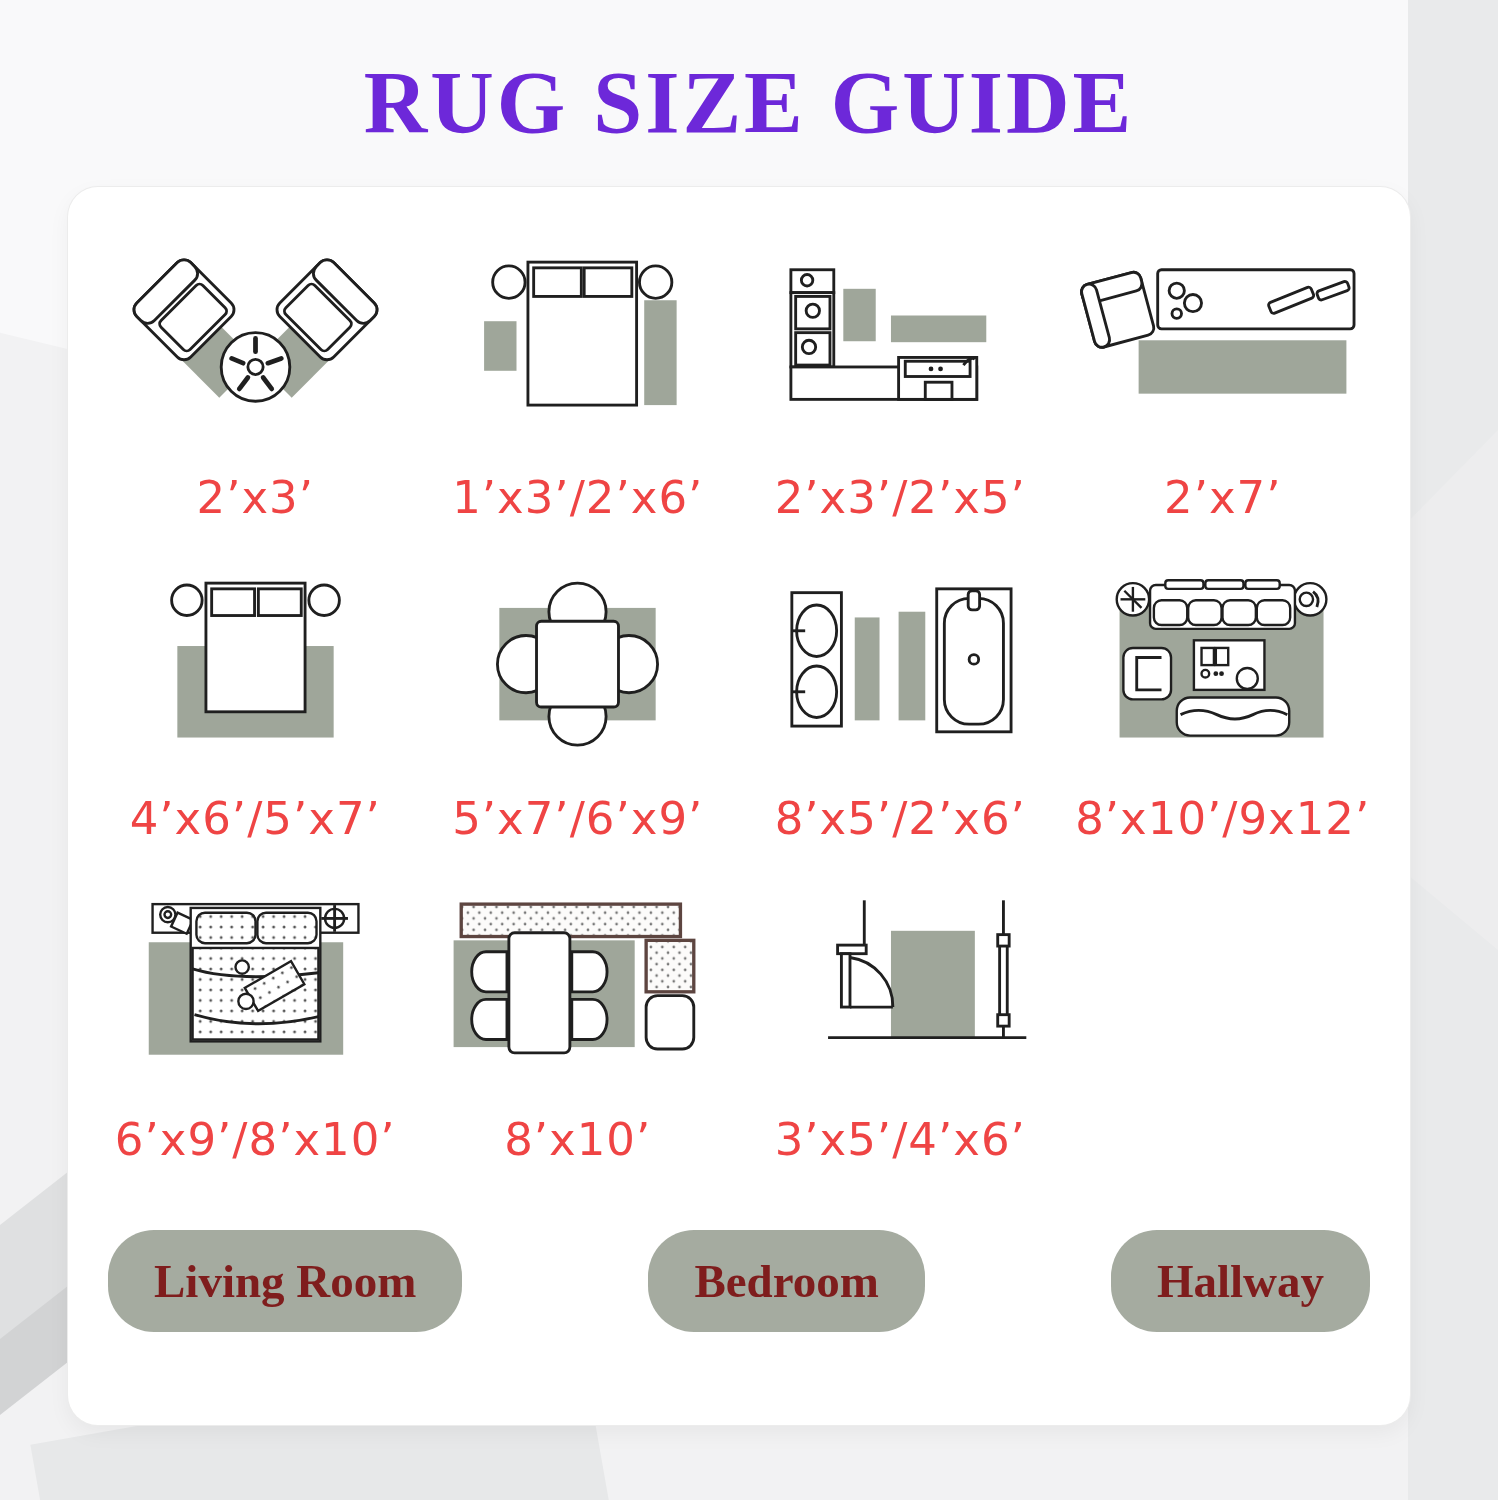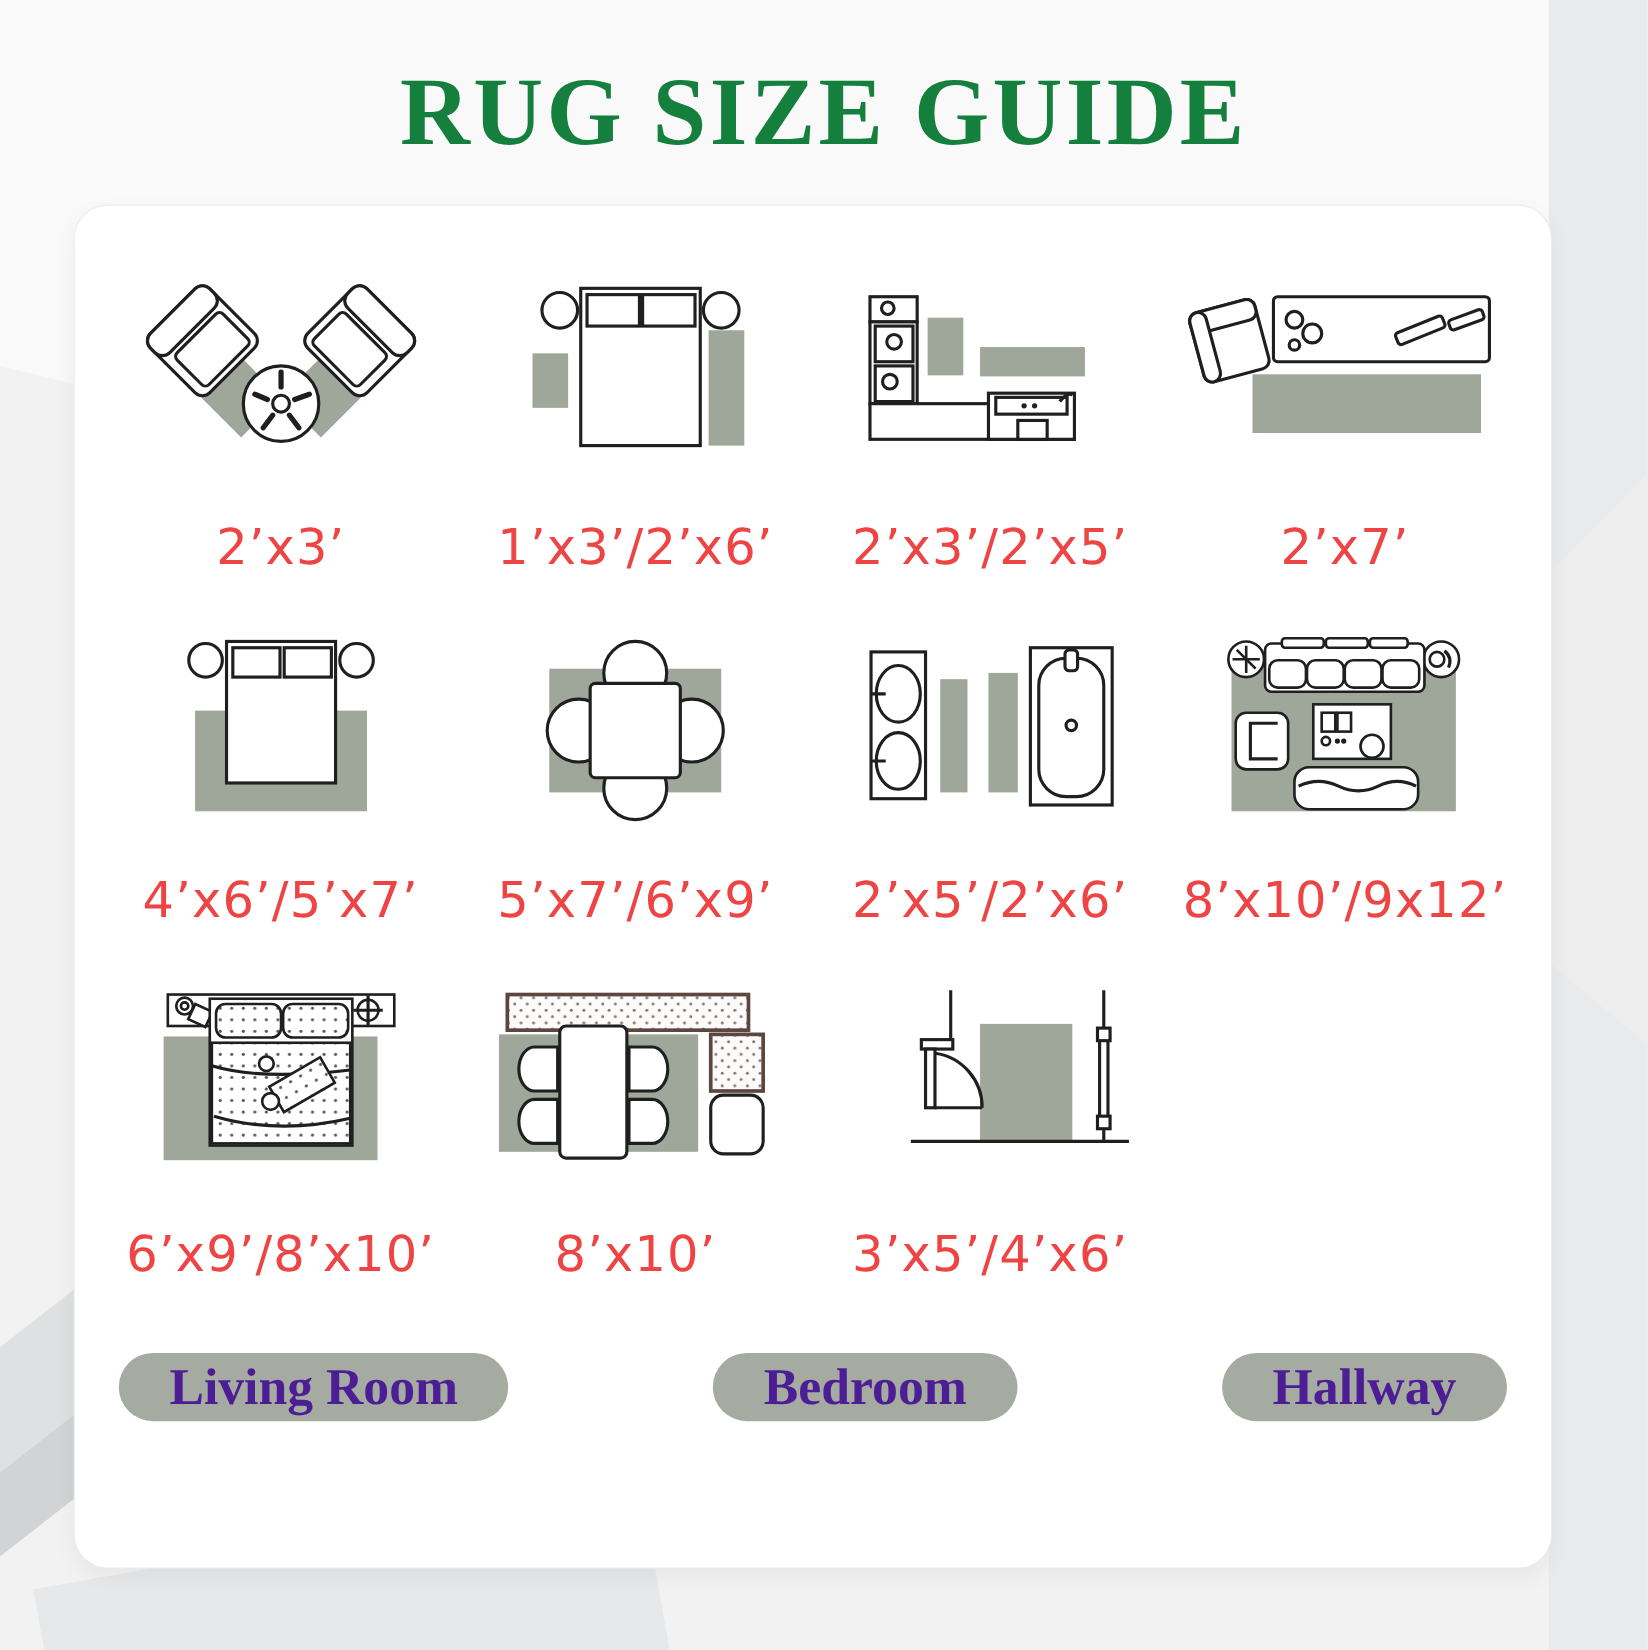--- a/index.html
+++ b/index.html
@@ -44,40 +44,40 @@
   .icon-box svg{width:305px;height:198px;}
   .size-label{
     margin-top:26px;font-size:45px;color:#ef4444;letter-spacing:1px;
     font-family:"DejaVu Sans", sans-serif;
   }
   .pills{
     margin-top:64px;display:flex;justify-content:space-between;
     padding:0 14px;flex:0 0 auto;
   }
   .pill{
-    background:var(--pill,#a5aba0);color:#4c1d95;border-radius:46px;
+    background:var(--pill,#a5aba0);color:#7f1d1d;border-radius:46px;
     font-family:"Liberation Serif", serif;font-weight:700;
-    font-size:47px;padding:4px 46px;white-space:nowrap;
+    font-size:47px;padding:24px 46px;white-space:nowrap;
   }
   svg .ln{stroke:#1f1f1f;stroke-width:3;fill:none;}
   svg .wh{fill:#ffffff;stroke:#1f1f1f;stroke-width:3;}
   svg .wh25{fill:#ffffff;stroke:#1f1f1f;stroke-width:2.5;}
   svg .rug{fill:var(--rug,#9fa69a);stroke:none;}
 </style>
 </head>
 <body>
 
 <div class="bg-shape bg-top"></div>
 <div class="bg-shape bg-right"></div>
 <div class="bg-shape bg-right-tri"></div>
 <div class="bg-shape bg-stripe1"></div>
 <div class="bg-shape bg-stripe2"></div>
 <div class="bg-shape bg-stripe3"></div>
 
-<h1 class="title" style="color: #15803d;">RUG SIZE GUIDE</h1>
+<h1 class="title" style="color: #6d28d9;">RUG SIZE GUIDE</h1>
 
 <div class="card">
   <div class="grid">
 
     <div class="cell">
       <div class="icon-box">
         <svg viewBox="0 0 320 200">
           <rect class="rug" x="-27" y="-27" width="54" height="54" transform="translate(122,116) rotate(45)"></rect>
           <rect class="rug" x="-27" y="-27" width="54" height="54" transform="translate(198,116) rotate(45)"></rect>
           <g transform="translate(85,62) rotate(-45)">
@@ -201,21 +201,21 @@
           <ellipse class="wh" cx="72" cy="62" rx="21" ry="27"></ellipse>
           <line class="ln" x1="46" y1="62" x2="60" y2="62"></line>
           <ellipse class="wh" cx="72" cy="126" rx="21" ry="27"></ellipse>
           <line class="ln" x1="46" y1="126" x2="60" y2="126"></line>
           <rect class="wh" x="198" y="18" width="78" height="150"></rect>
           <rect class="wh" x="206" y="28" width="62" height="132" rx="26"></rect>
           <rect class="wh" x="231" y="20" width="12" height="20" rx="4"></rect>
           <circle class="wh" cx="237" cy="92" r="5"></circle>
         </svg>
       </div>
-      <div class="size-label">2’x5’/2’x6’</div>
+      <div class="size-label">8’x5’/2’x6’</div>
     </div>
 
     <div class="cell">
       <div class="icon-box">
         <svg viewBox="0 0 320 200">
           <rect class="rug" x="52" y="32" width="214" height="142"></rect>
           <circle class="wh25" cx="66" cy="29" r="17"></circle>
           <g stroke="#1f1f1f" stroke-width="2.5">
             <line x1="66" y1="16" x2="66" y2="42"></line>
             <line x1="53" y1="29" x2="79" y2="29"></line>

